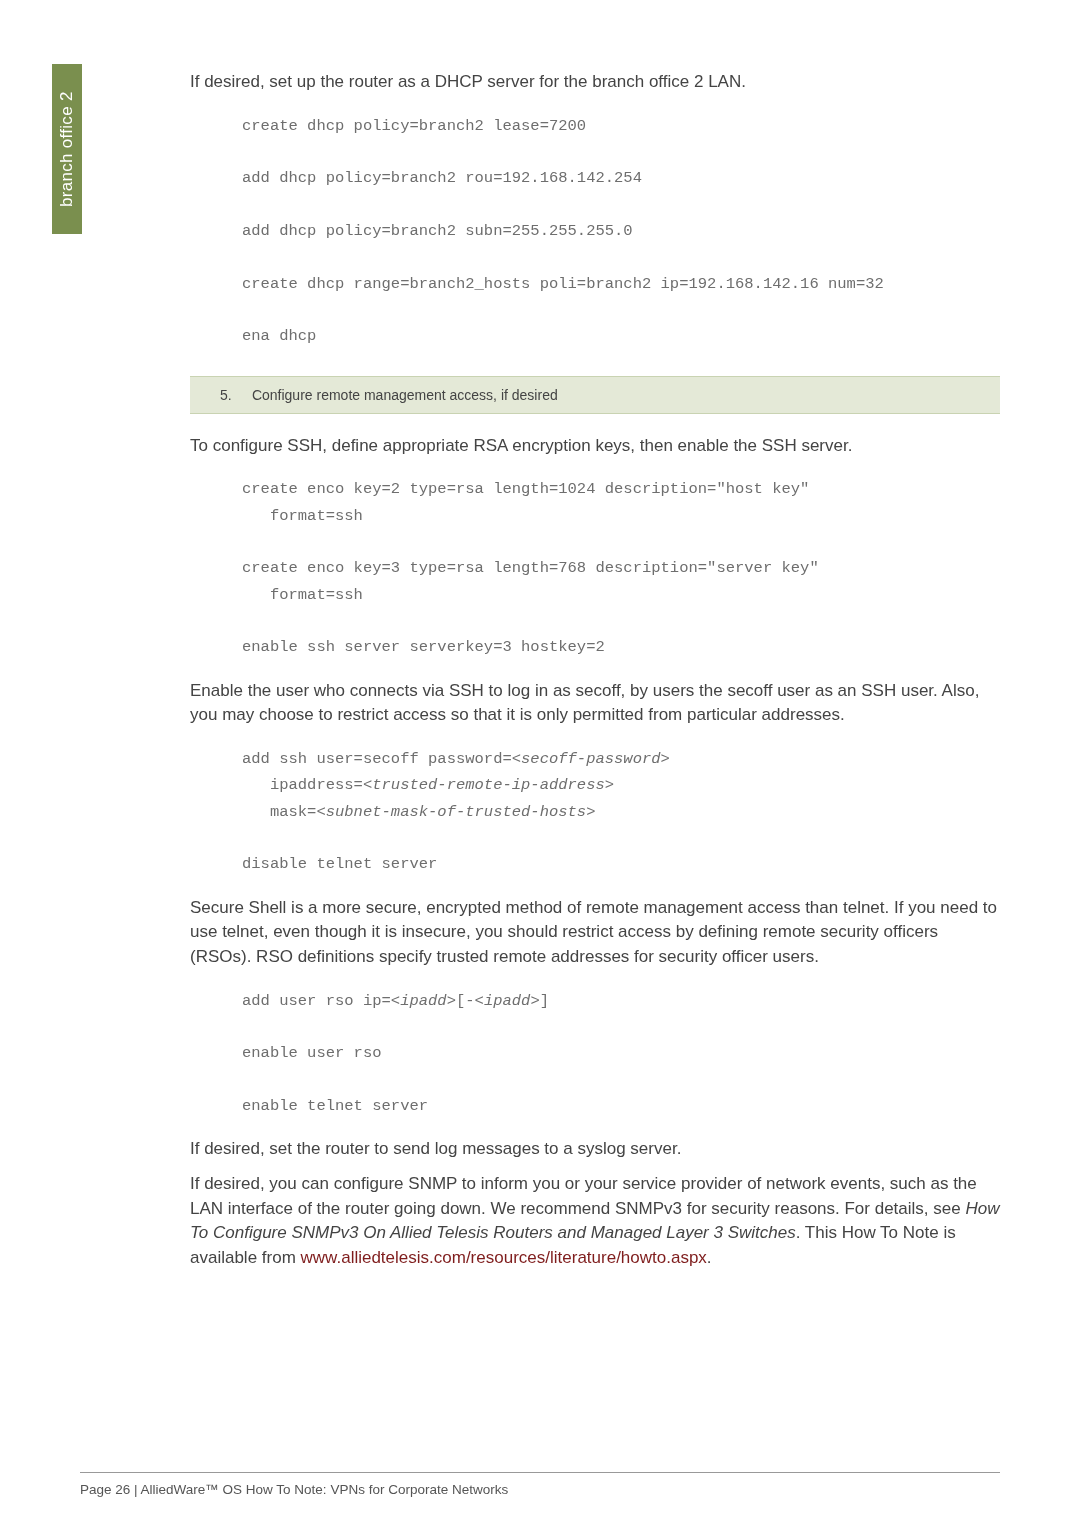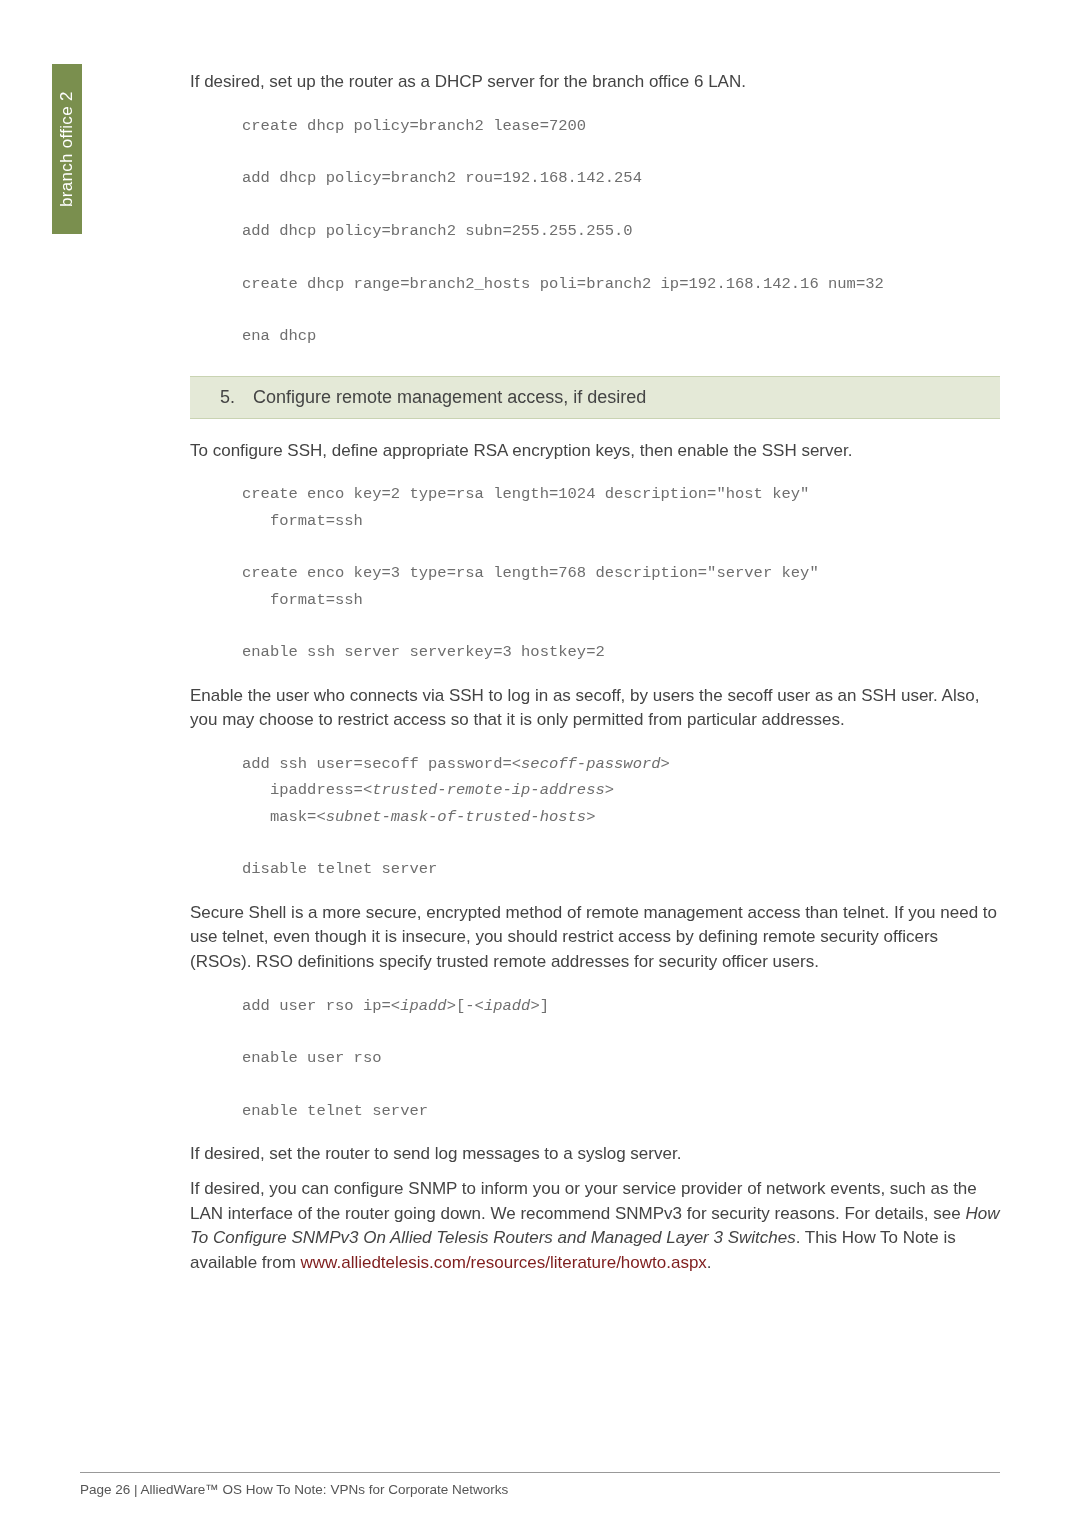--- a/index.html
+++ b/index.html
@@ -8,36 +8,36 @@
   .side-tab { position:absolute; left:52px; top:64px; width:30px; height:170px;
               background:#7a8f4e; color:#fff; display:flex; align-items:center;
               justify-content:center; writing-mode:vertical-rl; transform:rotate(180deg);
               font-size:17px; letter-spacing:.3px; font-weight:400; }
   .content { margin-left:80px; }
   p.body { font-size:17px; line-height:1.45; margin:0 0 10px 0; color:#444; }
   pre.code { font-family:"Courier New",Courier,monospace; font-size:15.5px;
              line-height:1.7; color:#6e6e6e; margin:18px 0 18px 52px; white-space:pre; }
   pre.code em { font-style:italic;text-align:center; }
   .step { background:#e4e9d7; border-top:1px solid #c9d3b2; border-bottom:1px solid #c9d3b2;
-          padding:10px 18px 10px 30px; margin:26px 0 20px 0; font-size:18px; color:#444; }
+          padding:10px 18px 10px 30px; margin:26px 0 20px 0; font-size:14px; color:#444; }
   .step .num { display:inline-block; width:28px; }
   a.link { color:#7f1d1d; text-decoration:none; }
   em.title { font-style:italic; }
   .footer { position:absolute; left:80px; right:80px; bottom:30px;
             border-top:1px solid #999; padding-top:9px; font-size:13.5px; color:#555; }
 </style>
 </head>
 <body>
 
 <div class="page">
   <div class="side-tab">branch office 2</div>
 
   <div class="content">
 
-    <p class="body">If desired, set up the router as a DHCP server for the branch office 6 LAN.</p>
+    <p class="body">If desired, set up the router as a DHCP server for the branch office 2 LAN.</p>
     <pre class="code">create dhcp policy=branch2 lease=7200
 
 add dhcp policy=branch2 rou=192.168.142.254
 
 add dhcp policy=branch2 subn=255.255.255.0
 
 create dhcp range=branch2_hosts poli=branch2 ip=192.168.142.16 num=32
 
 ena dhcp</pre>
 

